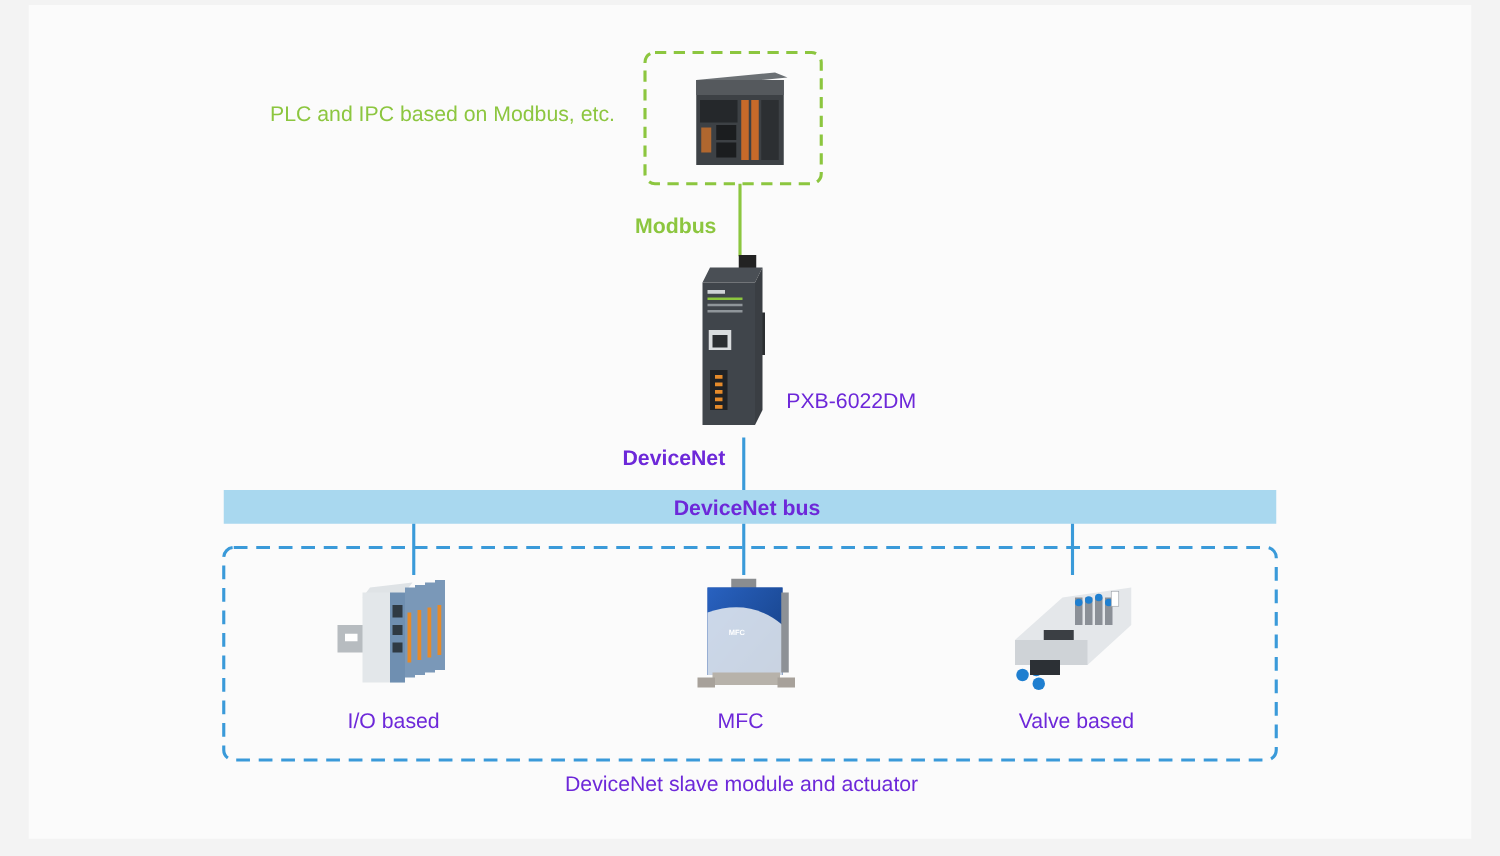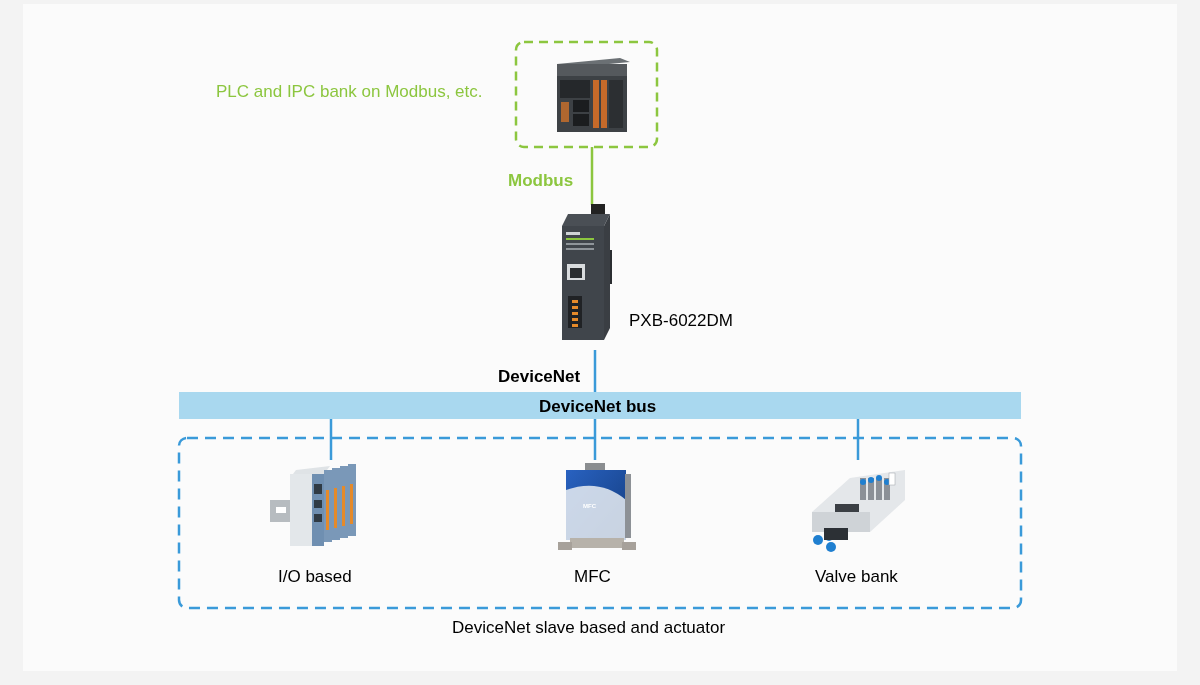--- a/index.html
+++ b/index.html
@@ -1,19 +1,19 @@
 <!DOCTYPE html>
 <html><head>
 <meta charset="utf-8">
 <style>
   html, body { margin:0; padding:0; }
   body { width:1200px; height:685px; background:#f3f3f3; position:relative; overflow:hidden;
          font-family:"Liberation Sans", "DejaVu Sans", sans-serif; }
   .card { position:absolute; left:23px; top:4px; width:1154px; height:667px; background:#fbfbfb; }
-  .txt { position:absolute; white-space:nowrap; font-size:17px; color:#000000; }
+  .txt { position:absolute; white-space:nowrap; font-size:17px; color:#6d28d9; }
   .green { color:#8cc63f; }
   .bold { font-weight:bold; }
   svg.overlay { position:absolute; left:0; top:0; }
 </style>
 </head>
 <body>
 
 <div class="card"></div>
 
 <svg class="overlay" width="1200" height="685" viewBox="0 0 1200 685">
@@ -115,21 +115,21 @@
     <circle cx="879" cy="478" r="3" fill="#1f7fd0"></circle>
     <circle cx="887" cy="482" r="3" fill="#1f7fd0"></circle>
     <rect x="889" y="473" width="6" height="12" fill="#ffffff" stroke="#9aa0a6" stroke-width="0.5"></rect>
     <circle cx="818" cy="540" r="5" fill="#1f7fd0"></circle>
     <circle cx="829" cy="536" r="5" fill="#1f7fd0"></circle>
     <circle cx="831" cy="547" r="5" fill="#1f7fd0"></circle>
     <rect x="824" y="528" width="24" height="12" fill="#2c3035"></rect>
   </g>
 </svg>
 
-<div class="txt green" style="left:216px; top:82px;">PLC and IPC bank on Modbus, etc.</div>
+<div class="txt green" style="left:216px; top:82px;">PLC and IPC based on Modbus, etc.</div>
 <div class="txt green bold" style="left:508px; top:171px;">Modbus</div>
 <div class="txt" style="left:629px; top:311px;">PXB-6022DM</div>
-<div class="txt bold" style="left:498px; top:367px;">DeviceNet</div>
+<div class="txt bold" style="left:498px; top:357px;">DeviceNet</div>
 <div class="txt bold" style="left:539px; top:397px;text-align:right;">DeviceNet bus</div>
 <div class="txt" style="left:278px; top:567px;">I/O based</div>
 <div class="txt" style="left:574px; top:567px;">MFC</div>
-<div class="txt" style="left:815px; top:567px;">Valve bank</div>
-<div class="txt" style="left:452px; top:618px;">DeviceNet slave based and actuator</div>
+<div class="txt" style="left:815px; top:567px;">Valve based</div>
+<div class="txt" style="left:452px; top:618px;">DeviceNet slave module and actuator</div>
 
 </body></html>

